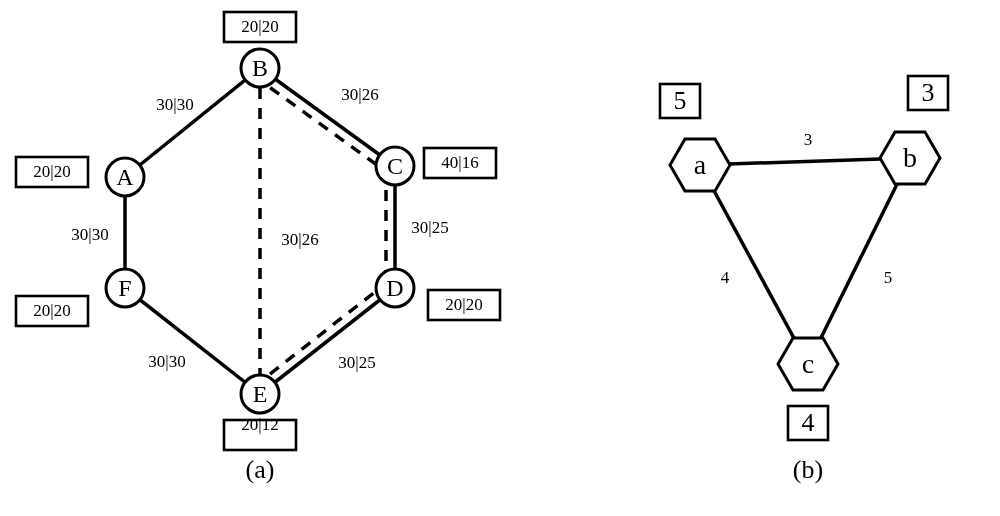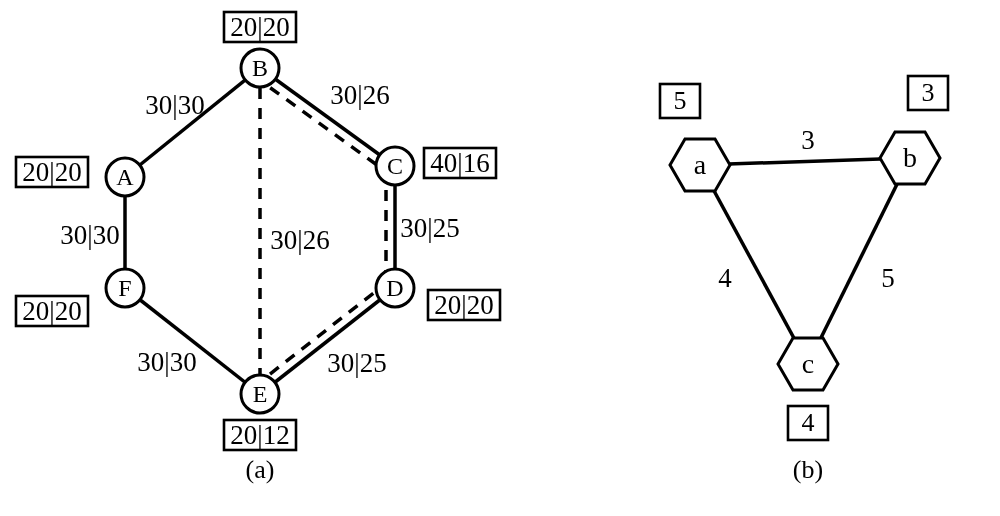--- a/index.html
+++ b/index.html
@@ -23,21 +23,21 @@
   .box { stroke: #000; stroke-width: 2.6; fill: #fff; }
   .lbl {
     position: absolute;
     font-size: 22px;
     color: #000;
     white-space: nowrap;
     transform: translate(-50%, -50%);
     font-family: "Times New Roman", serif;
   }
   .lbl.node { font-size: 24px; }
-  .lbl.elabel { font-size: 27px; }
+  .lbl.elabel { font-size: 17px; }
   .lbl.caption { font-size: 26px; }
   .lbl.hexnode { font-size: 28px; }
   .lbl.hexbox { font-size: 26px; }
 </style>
 </head>
 <body>
 <div class="stage">
 
 <svg width="1000" height="516">
 
@@ -102,21 +102,21 @@
 <span class="lbl node" style="left:260px;top:68px">B</span>
 <span class="lbl node" style="left:395px;top:166px">C</span>
 <span class="lbl node" style="left:395px;top:288px">D</span>
 <span class="lbl node" style="left:260px;top:394px">E</span>
 <span class="lbl node" style="left:125px;top:288px">F</span>
 
 <span class="lbl elabel" style="left:52px;top:172px">20|20</span>
 <span class="lbl elabel" style="left:260px;top:27px">20|20</span>
 <span class="lbl elabel" style="left:460px;top:163px">40|16</span>
 <span class="lbl elabel" style="left:464px;top:305px">20|20</span>
-<span class="lbl elabel" style="left:260px;top:435px">20|12</span>
+<span class="lbl elabel" style="left:260px;top:425px">20|12</span>
 <span class="lbl elabel" style="left:52px;top:311px">20|20</span>
 
 <span class="lbl elabel" style="left:175px;top:105px">30|30</span>
 <span class="lbl elabel" style="left:360px;top:95px">30|26</span>
 <span class="lbl elabel" style="left:430px;top:228px">30|25</span>
 <span class="lbl elabel" style="left:357px;top:363px">30|25</span>
 <span class="lbl elabel" style="left:167px;top:362px">30|30</span>
 <span class="lbl elabel" style="left:90px;top:235px">30|30</span>
 <span class="lbl elabel" style="left:300px;top:240px">30|26</span>
 

